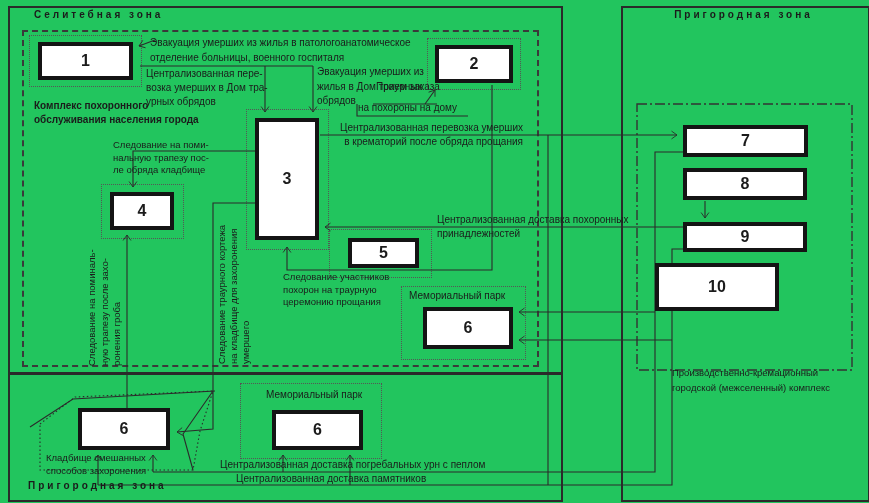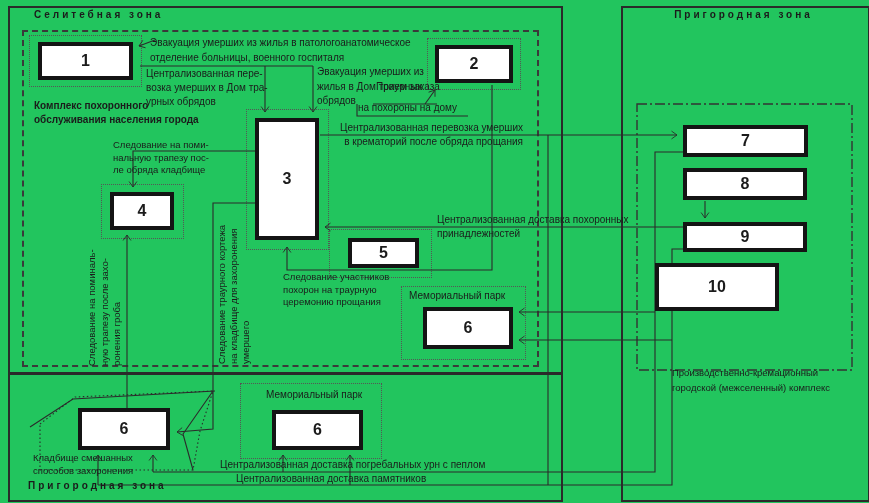--- a/index.html
+++ b/index.html
@@ -100,21 +100,21 @@
   <div class="node" style="left:272px;top:410px;width:91px;height:40px;">6</div>
   <div class="node" style="left:683px;top:125px;width:125px;height:32px;">7</div>
   <div class="node" style="left:683px;top:168px;width:124px;height:32px;">8</div>
   <div class="node" style="left:683px;top:222px;width:124px;height:30px;">9</div>
   <div class="node" style="left:655px;top:263px;width:124px;height:48px;">10</div>
 
   <div class="lbl" style="left:34px;top:99px;line-height:14px;font-weight:bold;">Комплекс похоронного
 обслуживания населения города</div>
   <div class="lbl" style="left:409px;top:289px;">Мемориальный парк</div>
   <div class="lbl" style="left:266px;top:388px;">Мемориальный парк</div>
-  <div class="lbl sm" style="left:33px;top:452px;">Кладбище смешанных
+  <div class="lbl sm" style="left:46px;top:452px;">Кладбище смешанных
 способов захоронения</div>
   <div class="lbl sm" style="left:672px;top:332px;line-height:15px;margin-top:33px;">Производственно-кремационный
 городской (межселенный) комплекс</div>
 
   <div class="lbl" style="left:150px;top:35px;line-height:15px;">Эвакуация умерших из жилья в патологоанатомическое
 отделение больницы, военного госпиталя</div>
   <div class="lbl" style="left:146px;top:67px;line-height:14px;">Централизованная пере-
 возка умерших в Дом тра-
 урных обрядов</div>
   <div class="lbl" style="left:317px;top:65px;line-height:14.5px;">Эвакуация умерших из

